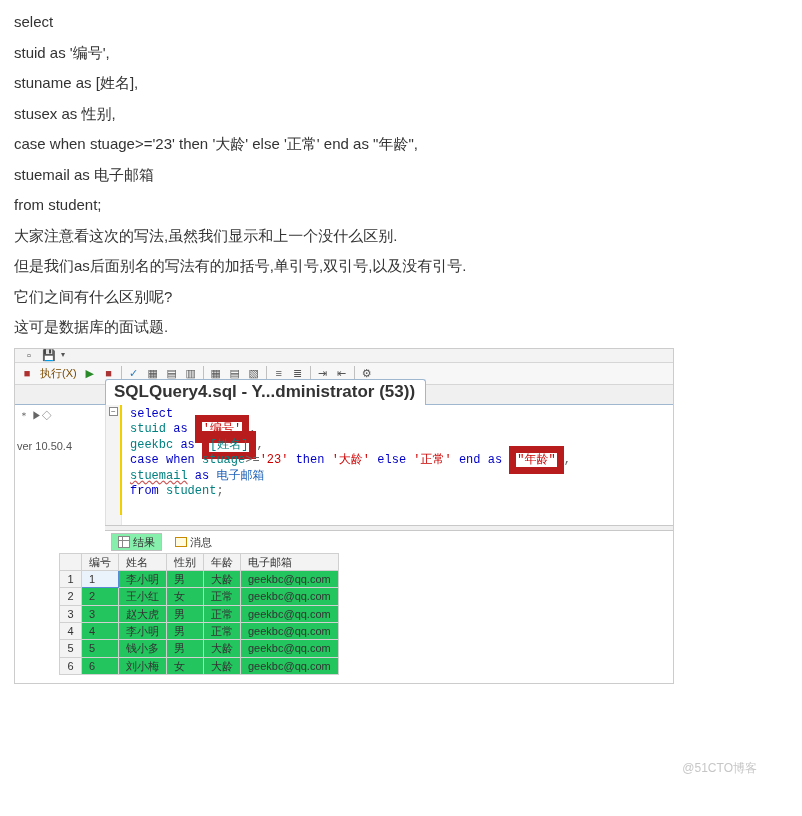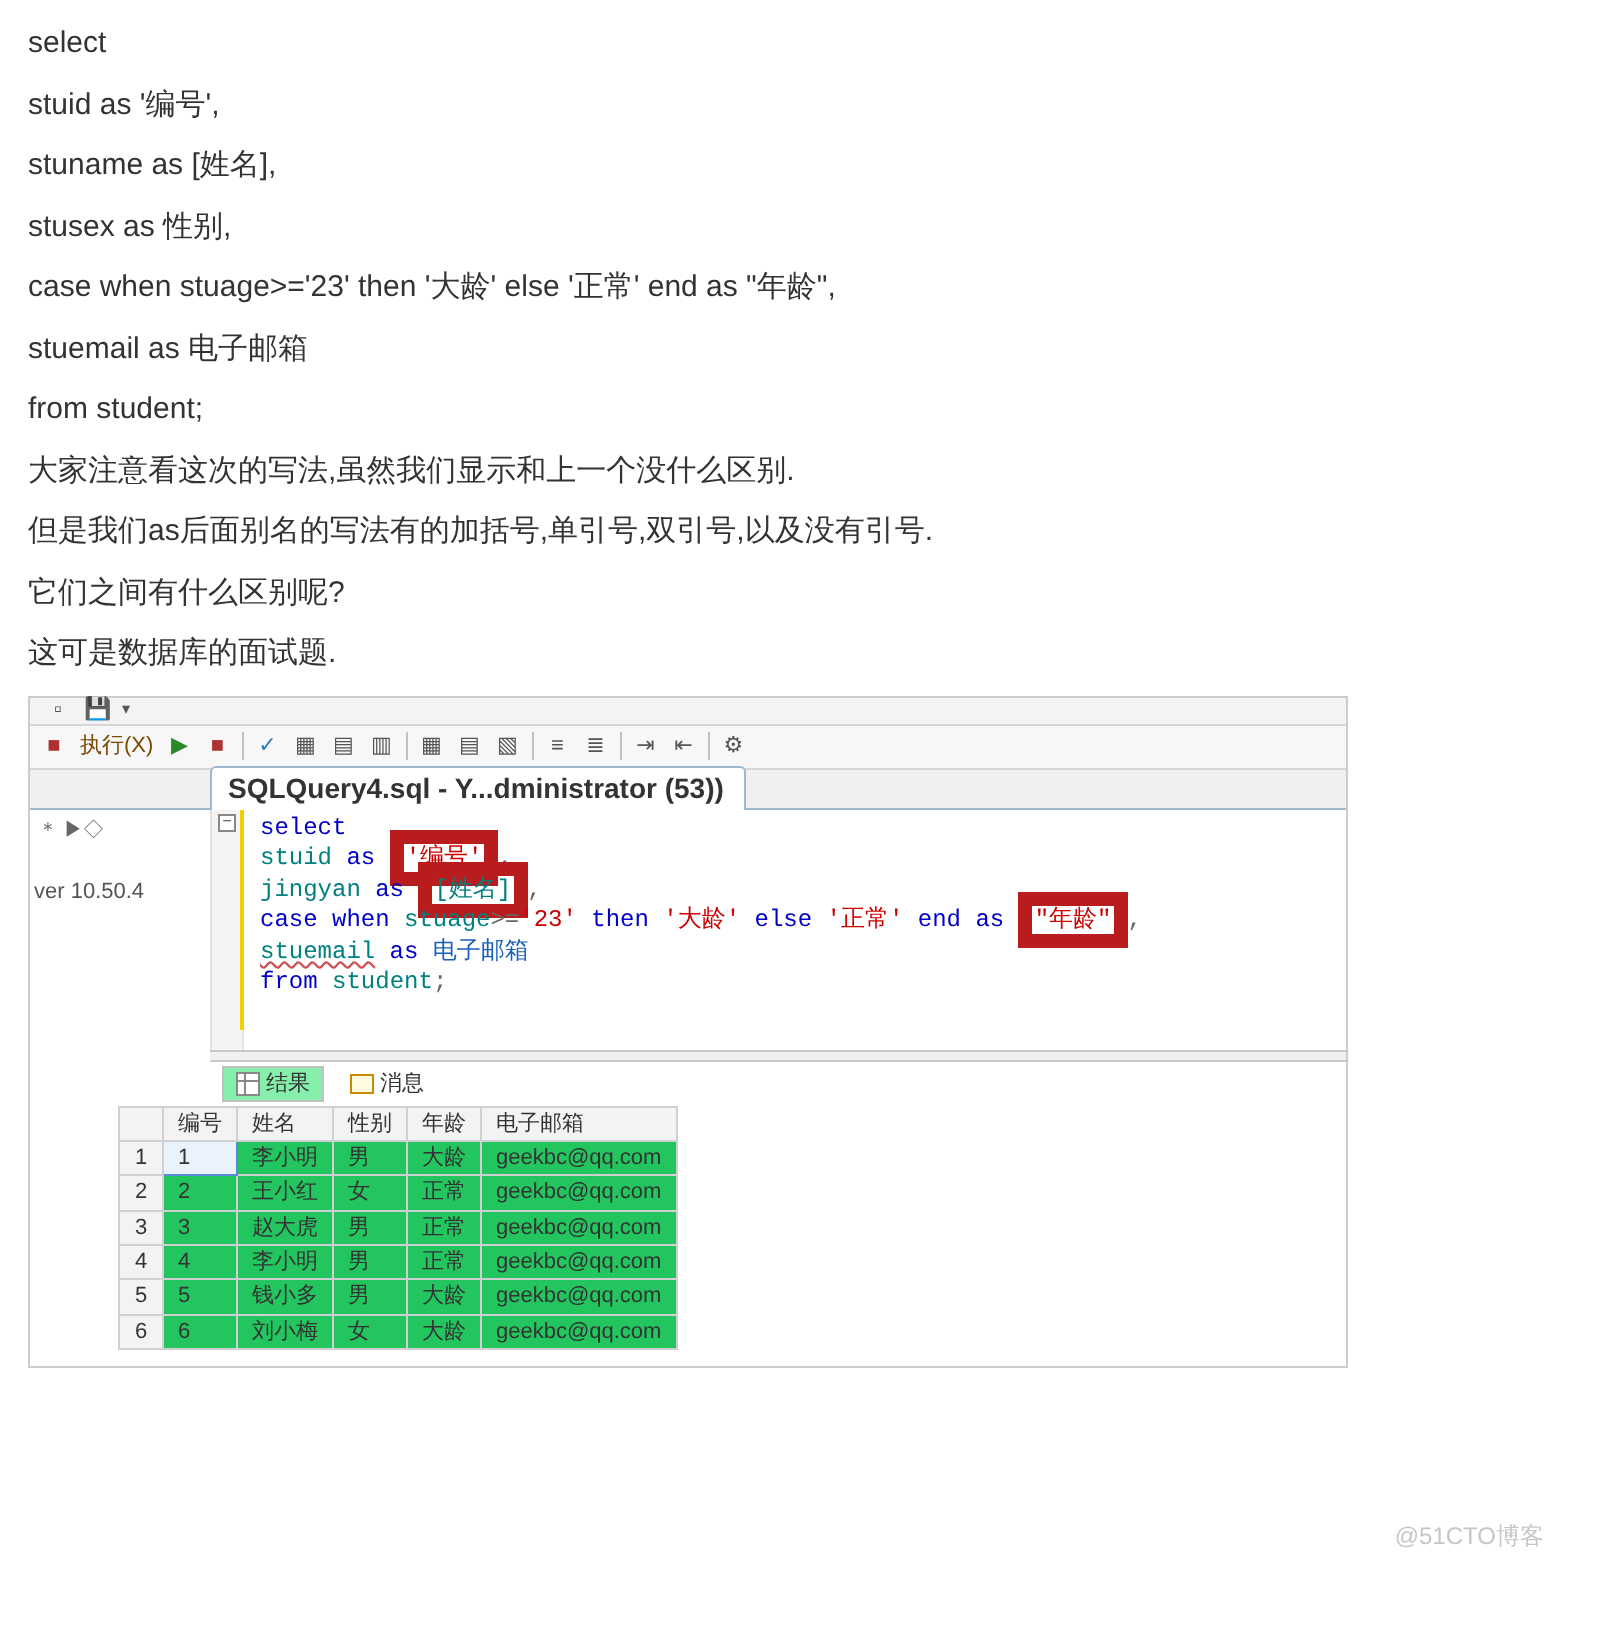--- a/index.html
+++ b/index.html
@@ -69,21 +69,21 @@
       padding-left: 90px;
       display: flex;
       align-items: flex-end;
     }
     .file-tab {
       background: #fff;
       border: 1px solid #9fb8d0;
       border-bottom: none;
       border-radius: 3px 3px 0 0;
       padding: 1px 10px 1px 8px;
-      font-size: 14px;
+      font-size: 17px;
       color: #333;
       font-weight: bold;
       position: relative;
       bottom: -1px;
     }
     .editor-area {
       background: #fff;
       margin-left: 90px;
       min-height: 120px;
       border-left: 1px solid #e0e0e0;
@@ -178,21 +178,21 @@
     .paw {
       width:22px; height:18px; position:relative; opacity:.55;
     }
     .paw::before, .paw::after {
       content:""; position:absolute; background:rgba(170,170,170,0.5); border-radius:50%;
     }
     .paw::before { width:10px; height:10px; left:6px; top:7px;}
     .paw::after { width:5px; height:5px; left:2px; top:3px; box-shadow: 7px -2px 0 rgba(170,170,170,0.5), 14px 0px 0 rgba(170,170,170,0.5); }
     .wm2 {
       position: fixed;
-      right: 30px;
+      right: 45px;
       bottom: 36px;
       color: rgba(160,160,160,0.6);
       font-size: 12px;
       pointer-events:none;
       margin-left:40px;
     }
     .drop-arrow { font-size:8px; color:#555; }
     .green-tri { color:#2a8a2a; }
     .red-sq { color:#b03030; }
   </style>
@@ -252,21 +252,21 @@
 
   <div class="editor-area">
     <div class="gutter"></div>
     <div class="collapse-mark">−</div>
     <div class="left-yellow"></div>
 
     <div class="code-line"><span class="kw">select</span></div>
 
     <div class="code-line"><span class="teal">stuid </span><span class="kw">as </span><span class="str redbox">'编号'</span><span class="op">,</span></div>
 
-    <div class="code-line"><span class="teal">jingyan </span><span class="kw">as </span><span class="teal redbox">[姓名]</span><span class="op">,</span></div>
+    <div class="code-line"><span class="teal">geekbc </span><span class="kw">as </span><span class="teal redbox">[姓名]</span><span class="op">,</span></div>
 
 
     <div class="code-line"><span class="kw">case when </span><span class="teal">stuage</span><span class="op">&gt;=</span><span class="str">'23'</span><span class="kw"> then </span><span class="str">'大龄'</span><span class="kw"> else </span><span class="str">'正常'</span><span class="kw"> end as </span><span class="str redbox">"年龄"</span><span class="op">,</span></div>
 
     <div class="code-line"><span class="teal" style="text-decoration:underline wavy #cc5555;">stuemail</span><span class="kw"> as </span><span style="color:#1a60b8">电子邮箱</span></div>
 
     <div class="code-line"><span class="kw">from </span><span class="teal">student</span><span class="op">;</span></div>
     <div style="height:16px"></div>
   </div>
 

